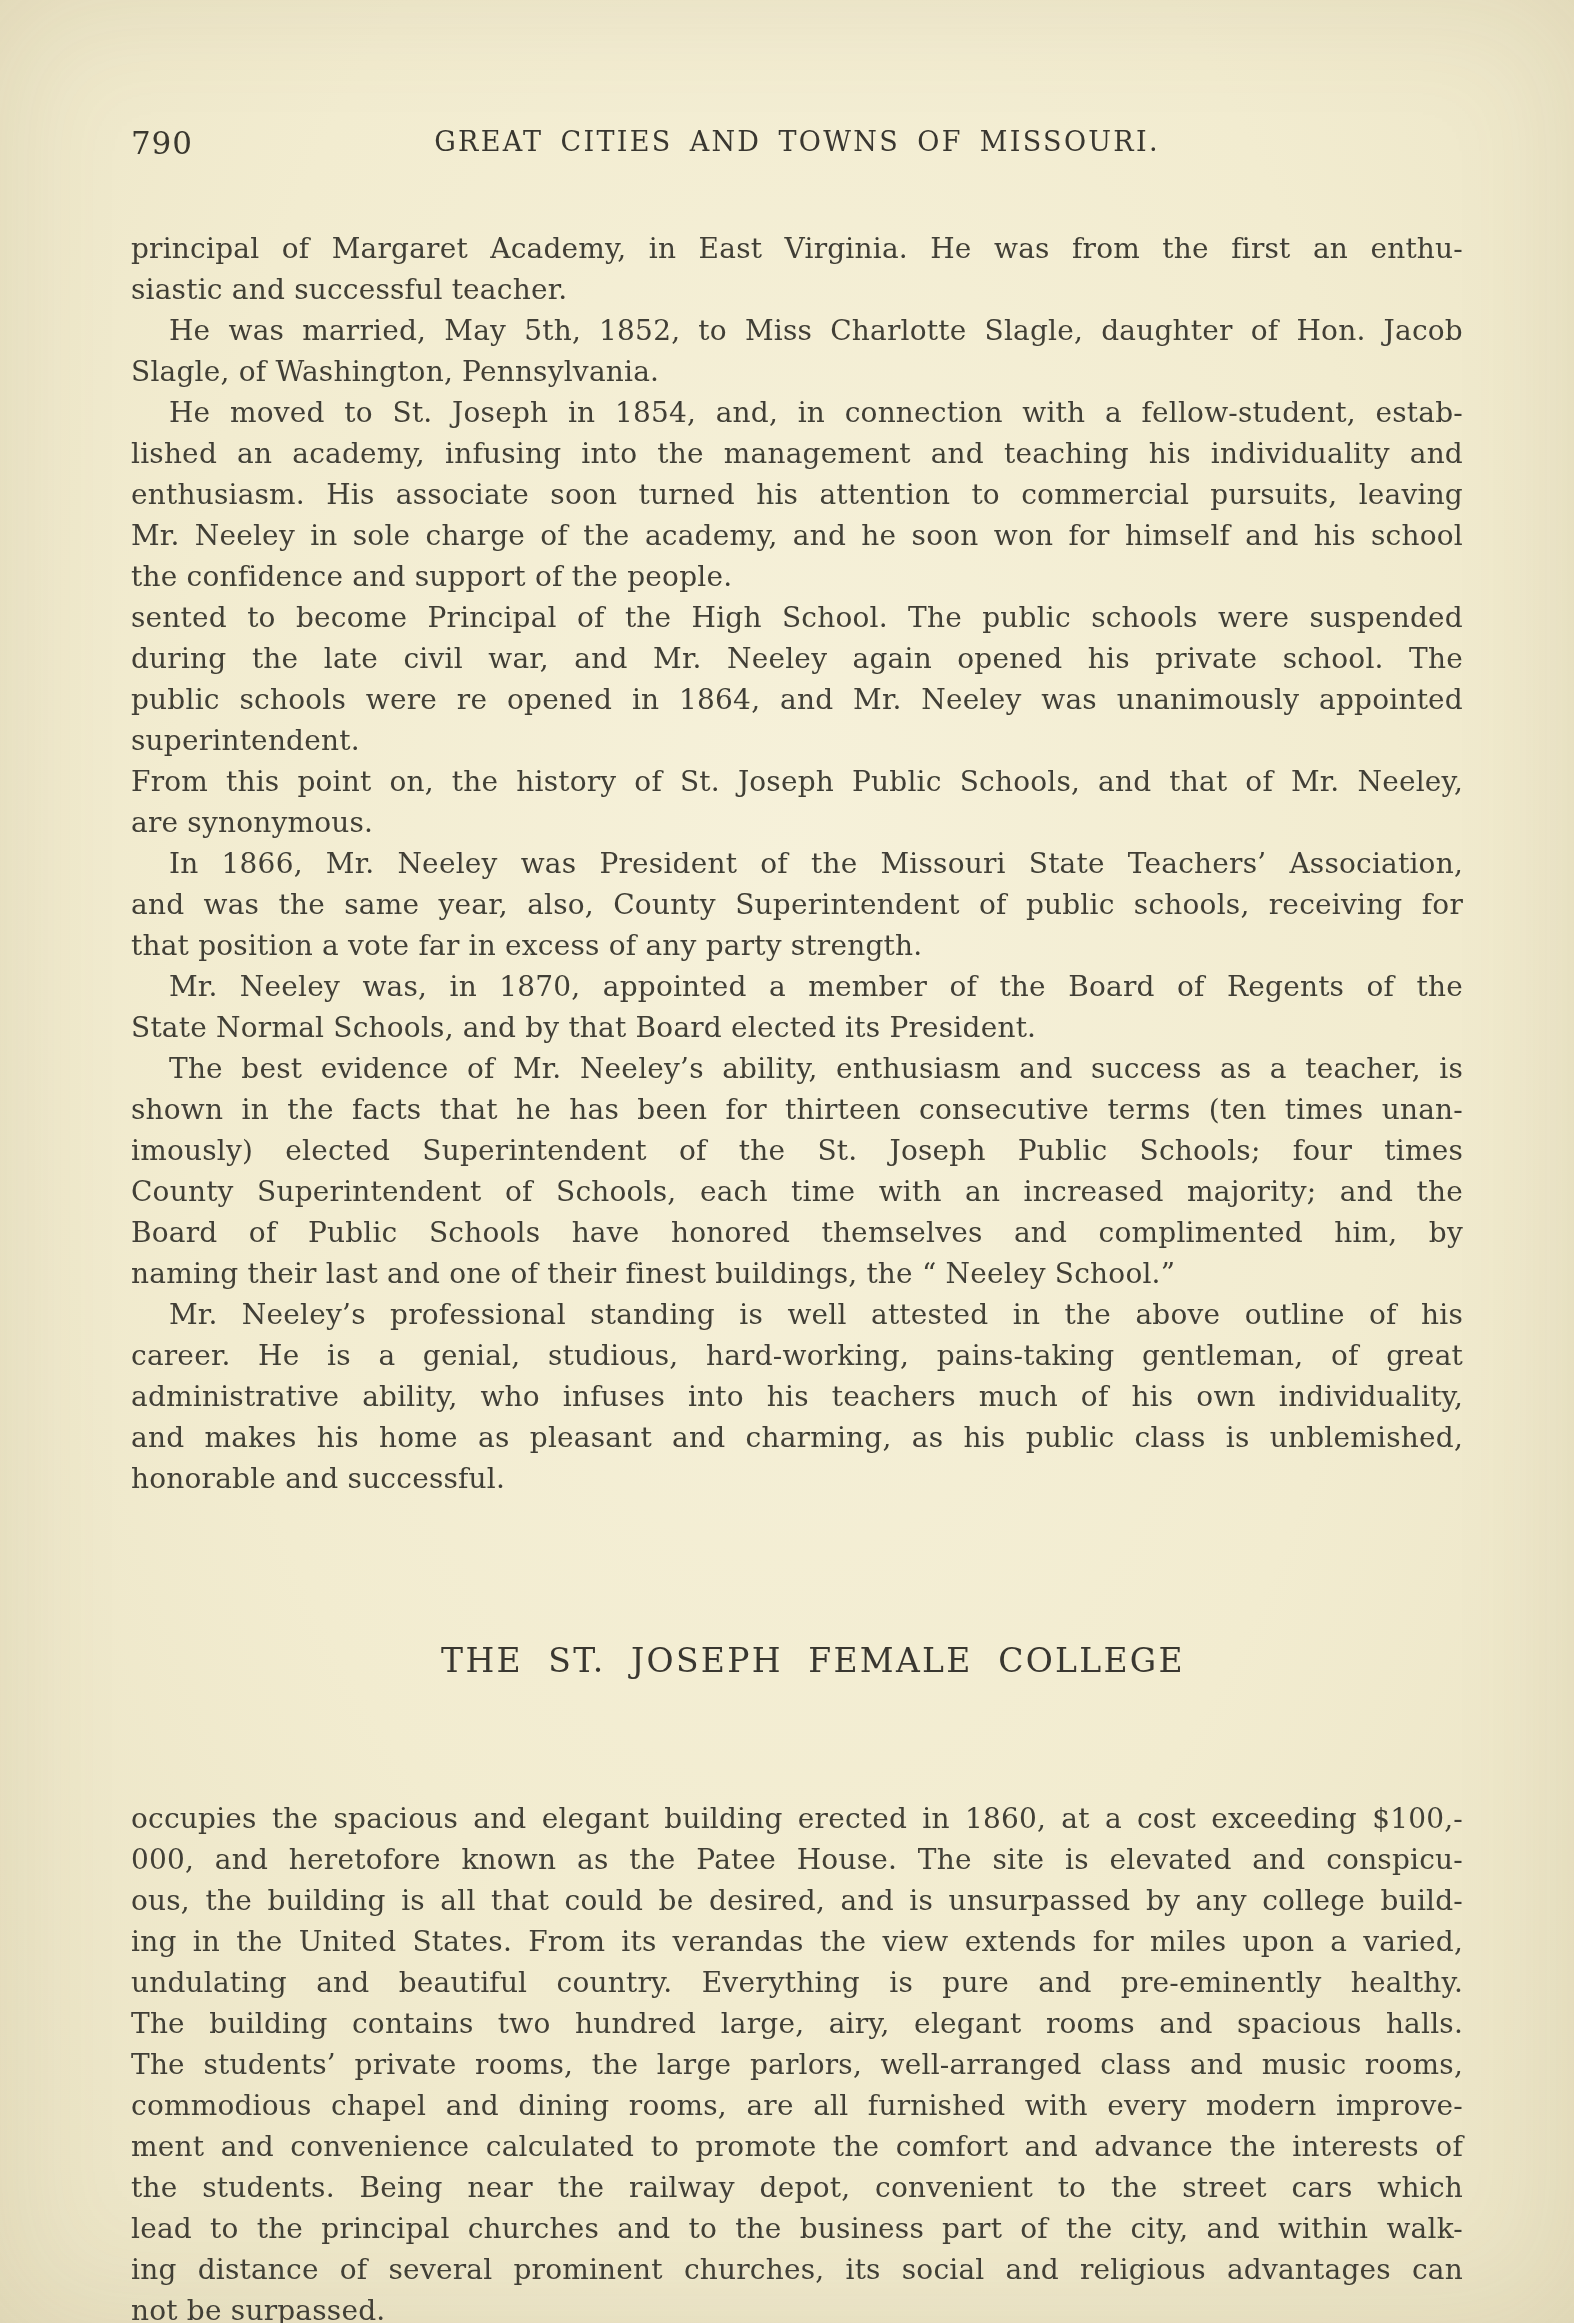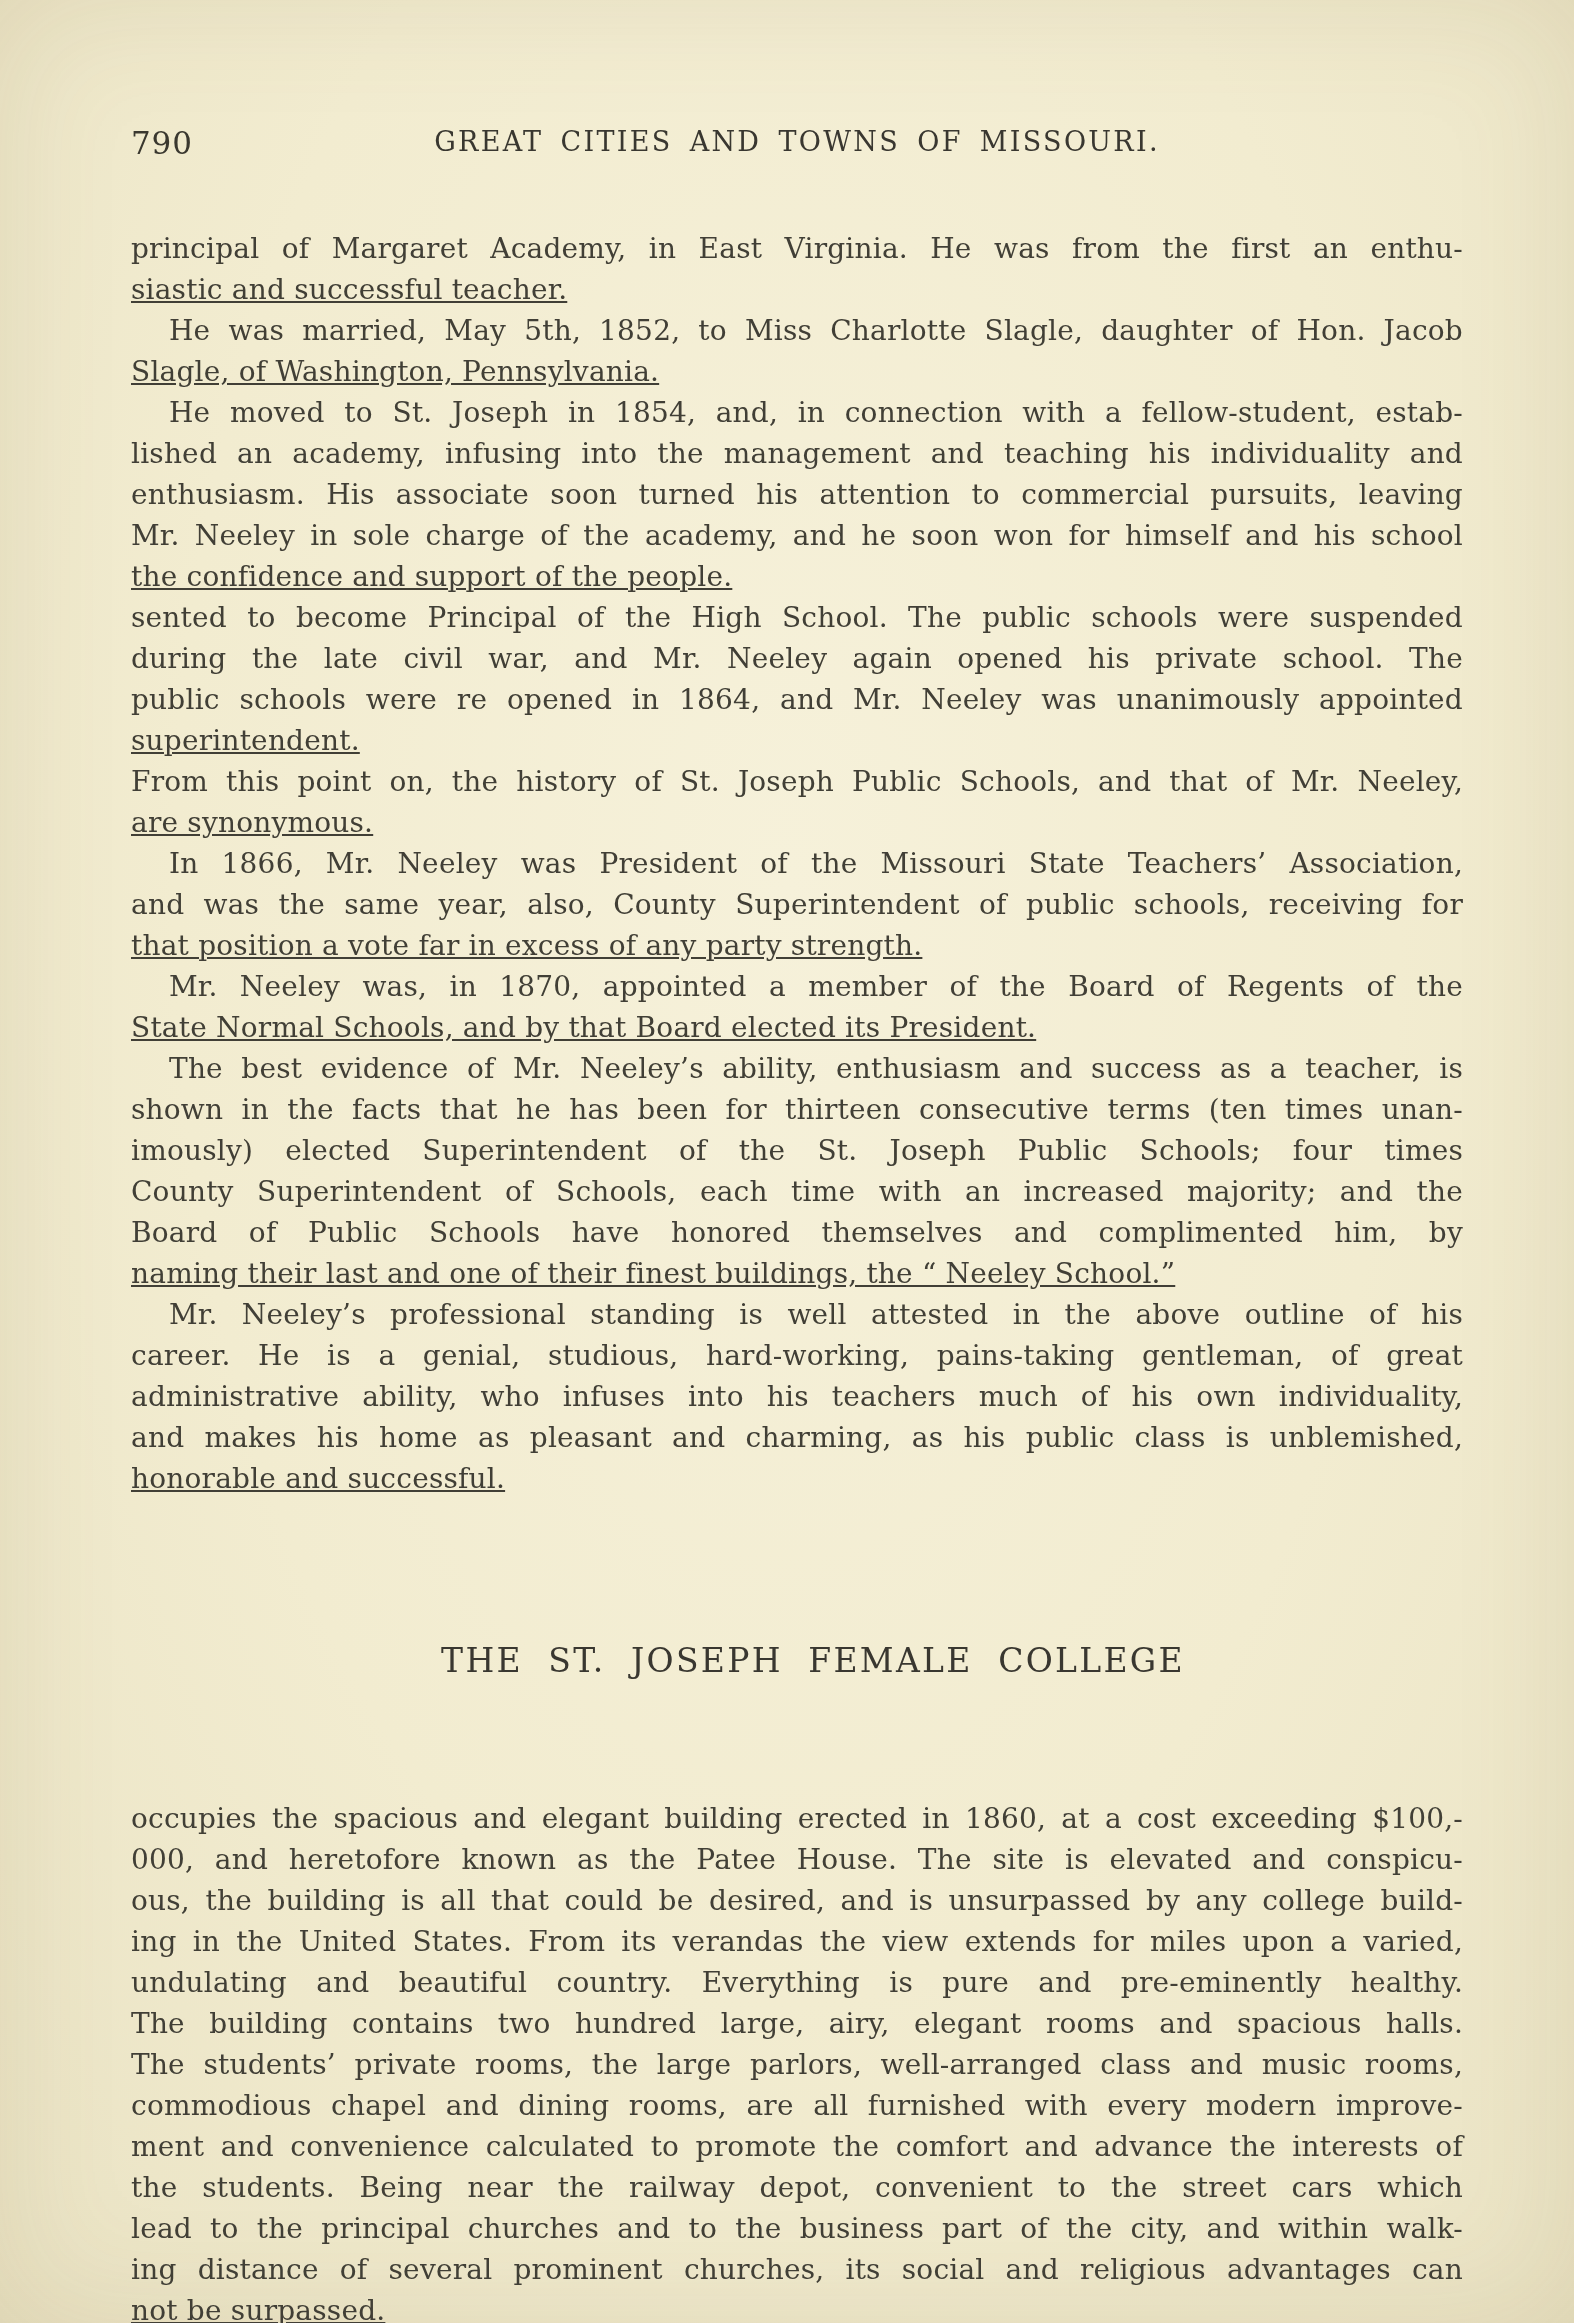--- a/index.html
+++ b/index.html
@@ -53,21 +53,20 @@
   .text-line {
     font-size: 28px;
     letter-spacing: 0.2px;
     text-align: justify;
     text-align-last: justify;
     white-space: normal;
     color: #413f36;
   }
   .text-line.para-end {
     text-align-last: left;
-    text-decoration: underline;
   }
   .text-line.indented {
     text-indent: 38px;
   }
   .section-heading {
     position: absolute;
     top: 1625px;
     left: 131px;
     width: 1332px;
     margin: 16px;

